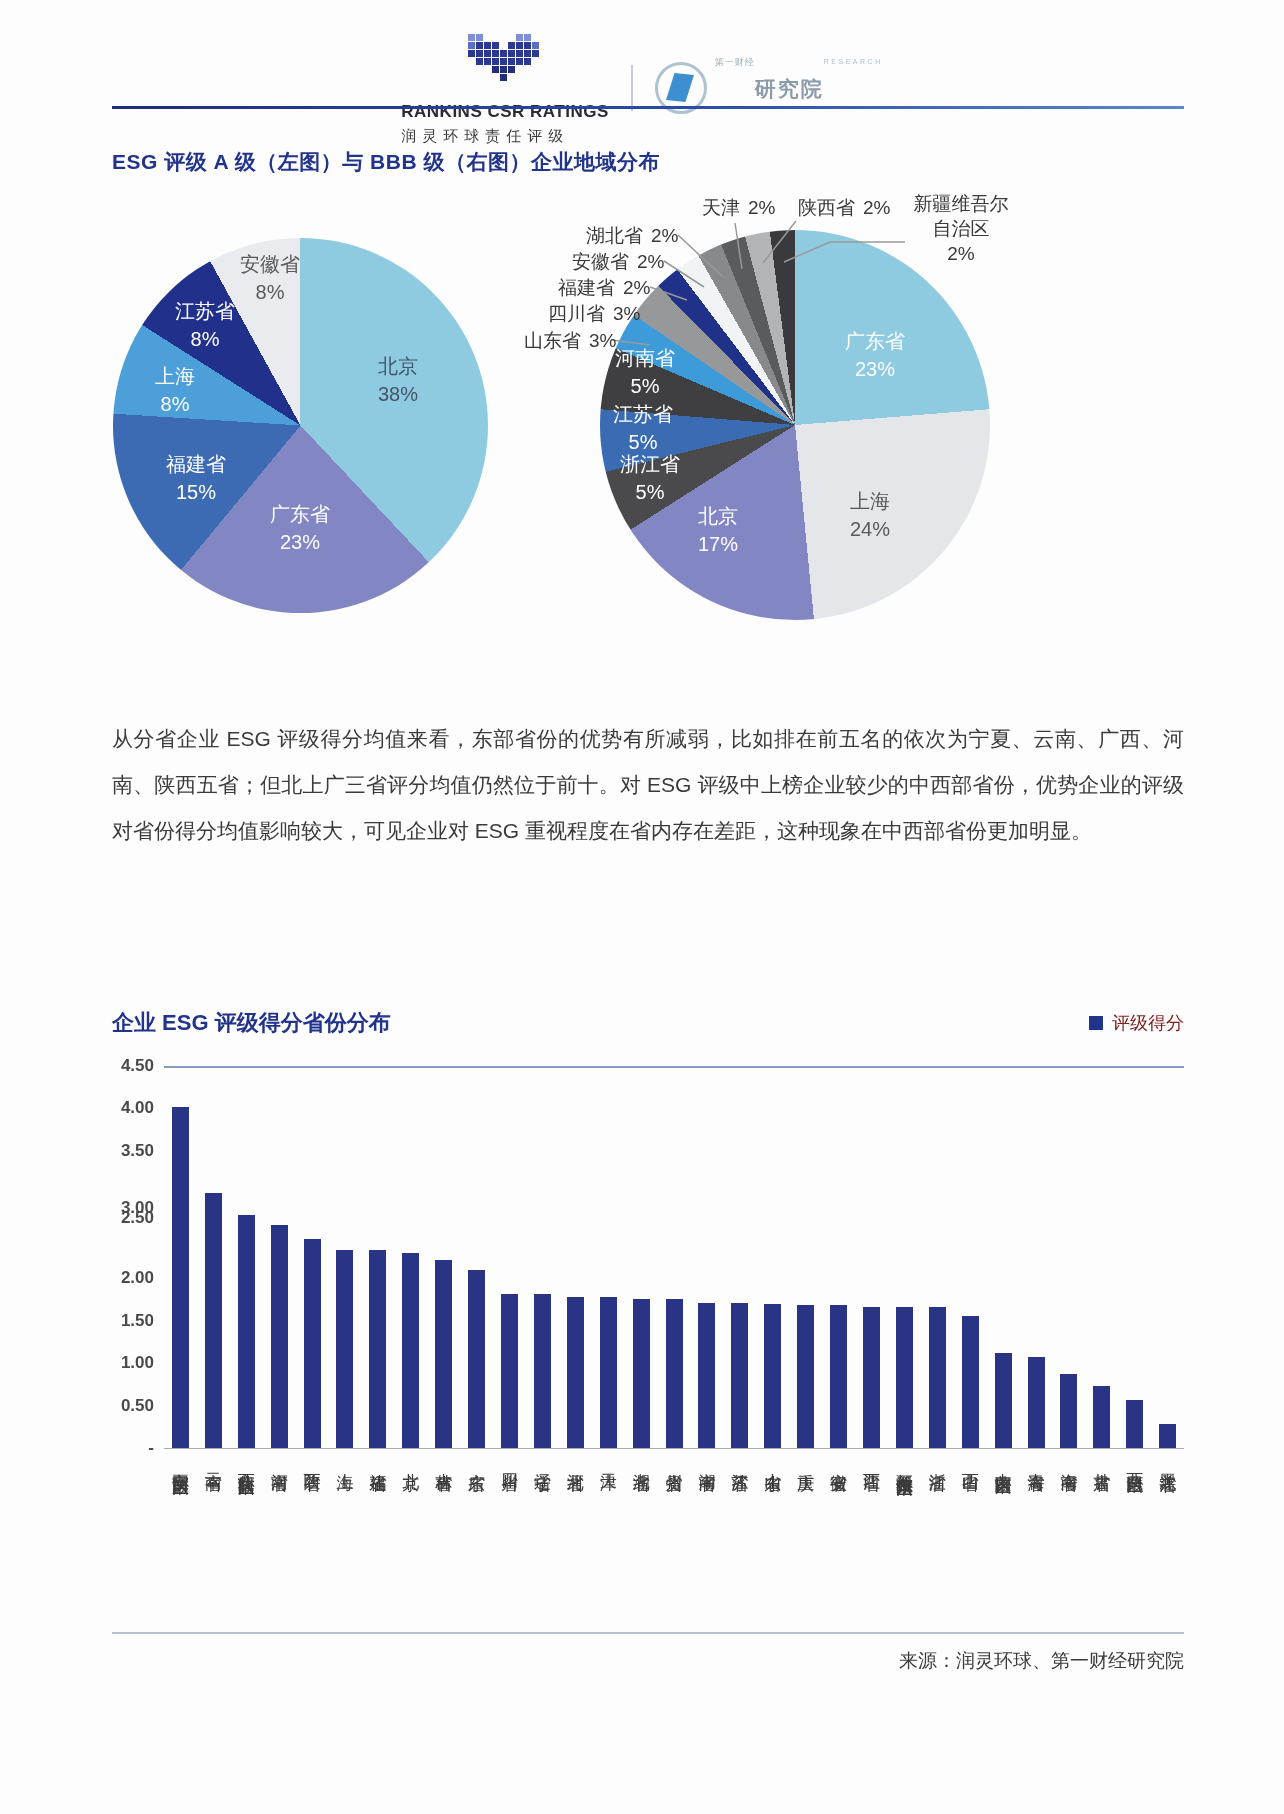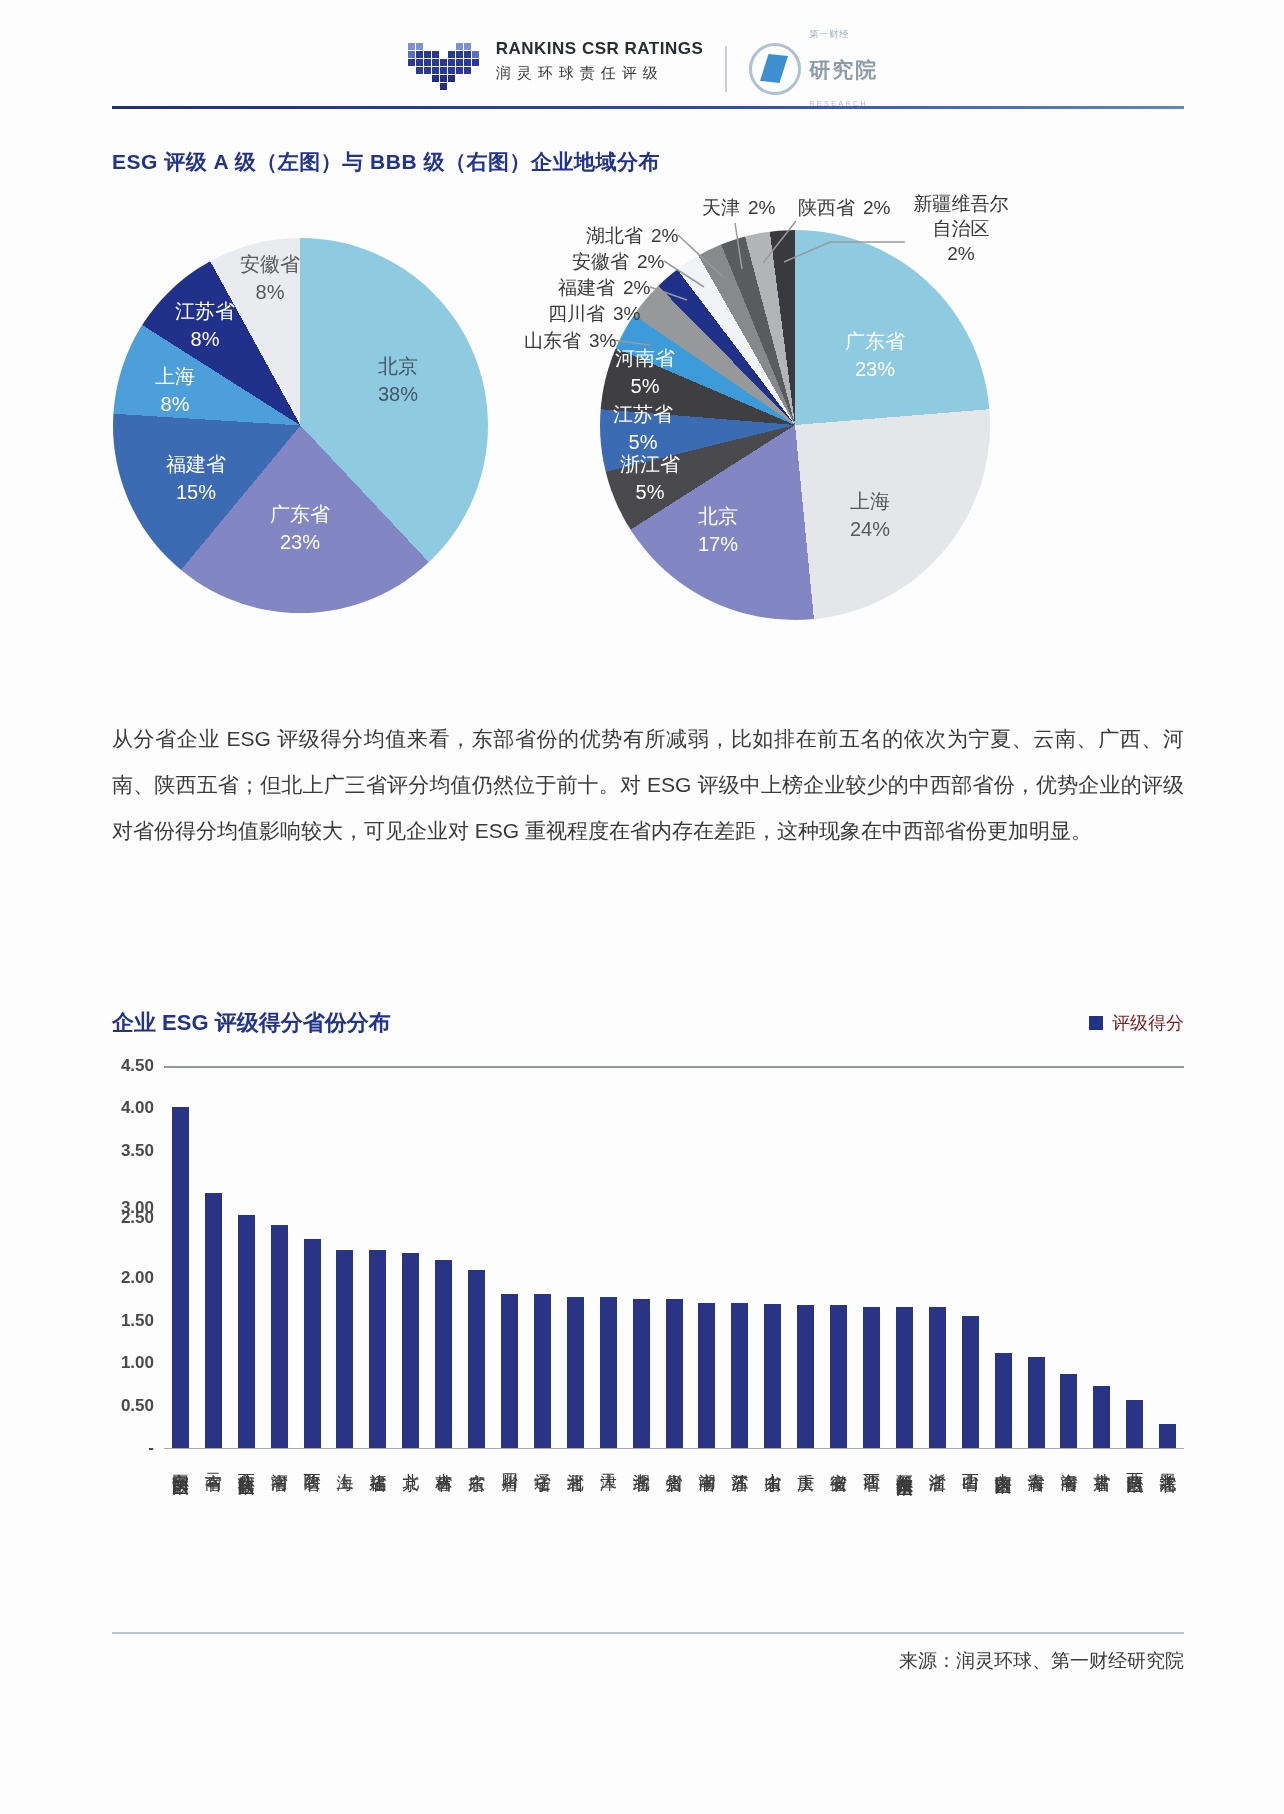--- a/index.html
+++ b/index.html
@@ -2,37 +2,37 @@
 <html><head>
 <meta charset="utf-8">
 <style>
   html,body{margin:0;padding:0;background:#fff;}
   .page{position:relative;width:1284px;height:1814px;background:#fdfdfd;overflow:hidden;
         font-family:"Liberation Sans","DejaVu Sans",sans-serif;color:#3a3a3a;}
 
   
   .hdr{position:absolute;top:30px;left:0;width:100%;display:flex;justify-content:center;
        align-items:center;gap:22px;}
-  .brandL{display:flex;gap:12px;}
+  .brandL{display:flex;align-items:center;gap:12px;flex-direction:column;}
   .pixheart{position:relative;width:78px;height:60px;}
   .pixheart .px{position:absolute;top:4px;left:2px;width:7px;height:7px;background:#7d8fd6;
     box-shadow:8px 0 #7d8fd6,48px 0 #7d8fd6,56px 0 #7d8fd6,
       -0px 8px #5a6fc0,8px 8px #2b3990,16px 8px #2b3990,24px 8px #2b3990,40px 8px #2b3990,48px 8px #2b3990,56px 8px #2b3990,64px 8px #5a6fc0,
       0 16px #2b3990,8px 16px #2b3990,16px 16px #2b3990,24px 16px #2b3990,32px 16px #2b3990,40px 16px #2b3990,48px 16px #2b3990,56px 16px #2b3990,64px 16px #2b3990,
       8px 24px #2b3990,16px 24px #2b3990,24px 24px #2b3990,32px 24px #2b3990,40px 24px #2b3990,48px 24px #2b3990,56px 24px #2b3990,
       24px 32px #232f7a,32px 32px #232f7a,40px 32px #232f7a,
       32px 40px #232f7a;}
   .blText .en{font-size:17px;font-weight:bold;color:#2b2b33;letter-spacing:.5px;}
   .blText .cn{font-size:15px;color:#3a3a3a;letter-spacing:6px;margin-top:5px;}
   .sep{width:2px;height:46px;background:#c9ccd4;}
   .brandR{display:flex;align-items:center;gap:8px;}
   .ycircle{position:relative;width:46px;height:46px;border:3px solid #aec2d2;border-radius:50%;}
   .ycircle .para{position:absolute;left:12px;top:9px;width:20px;height:27px;background:#3e8fd0;
                  transform:skewX(-12deg) rotate(6deg);}
-  .brText{display:flex;flex-direction:column;line-height:1;}
+  .brText{display:flex;flex-direction:row;line-height:1;}
   .brText .t{font-size:9px;color:#9aacba;letter-spacing:1px;}
   .brText .m{font-size:21px;font-weight:bold;color:#8c9baa;margin:20px 0;letter-spacing:2px;}
   .brText .s{font-size:7px;color:#b0bcc6;letter-spacing:2.5px;}
   .hdr-rule{position:absolute;top:106px;left:112px;width:1072px;height:3px;
             background:linear-gradient(90deg,#1e2f7e,#2c4ca5 55%,#5e86c8);}
 
   
   .sec-title{position:absolute;left:112px;top:148px;margin:0;font-size:21px;font-weight:bold;
              color:#21338b;letter-spacing:.5px;}
 

